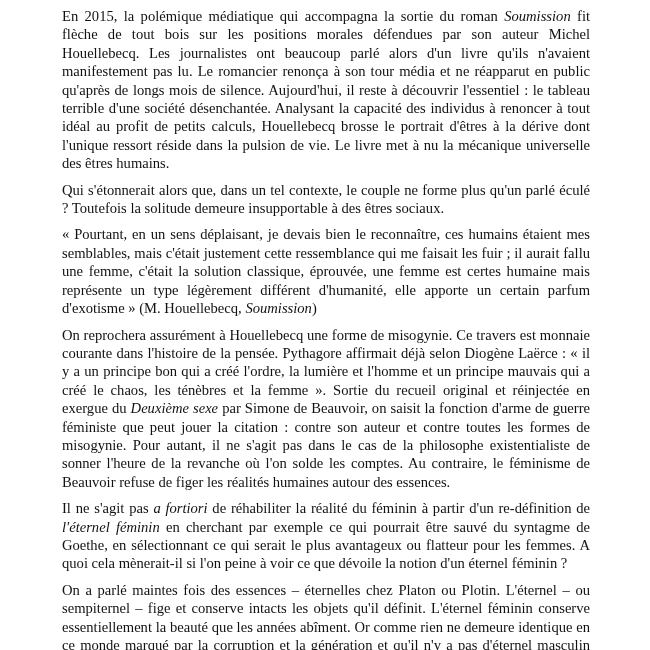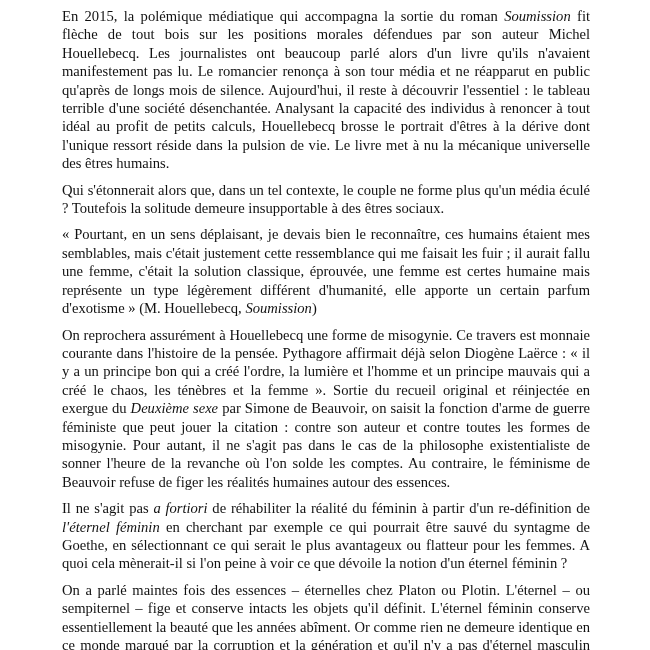--- a/index.html
+++ b/index.html
@@ -17,21 +17,21 @@
   i { font-style: italic; }
 </style>
 </head>
 <body>
 
 <div class="page">
   <p>
     <span>En 2015, la polémique médiatique qui accompagna la sortie du roman </span><i>Soumission</i><span> fit flèche de tout bois sur les positions morales défendues par son auteur Michel Houellebecq. Les journalistes ont beaucoup parlé alors d'un livre qu'ils n'avaient manifestement pas lu. Le romancier renonça à son tour média et ne réapparut en public qu'après de longs mois de silence. Aujourd'hui, il reste à découvrir l'essentiel : le tableau terrible d'une société désenchantée. Analysant la capacité des individus à renoncer à tout idéal au profit de petits calculs, Houellebecq brosse le portrait d'êtres à la dérive dont l'unique ressort réside dans la pulsion de vie. Le livre met à nu la mécanique universelle des êtres humains.</span>
   </p>
   <p>
-    <span>Qui s'étonnerait alors que, dans un tel contexte, le couple ne forme plus qu'un média éculé ? Toutefois la solitude demeure insupportable à des êtres sociaux.</span>
+    <span>Qui s'étonnerait alors que, dans un tel contexte, le couple ne forme plus qu'un parlé éculé ? Toutefois la solitude demeure insupportable à des êtres sociaux.</span>
   </p>
   <p class="quote">
     <span>« </span><b>Pourtant, en un sens déplaisant, je devais bien le reconnaître, ces humains étaient mes semblables, mais c'était justement cette ressemblance qui me faisait les fuir ; il aurait fallu une femme, c'était la solution classique, éprouvée, une femme est certes humaine mais représente un type légèrement différent d'humanité, elle apporte un certain parfum d'exotisme</b><span> » (M. Houellebecq, </span><i>Soumission</i><span>)</span>
   </p>
   <p class="quote">
     <span>On reprochera assurément à Houellebecq une forme de misogynie. Ce travers est monnaie courante dans l'histoire de la pensée. Pythagore affirmait déjà selon Diogène Laërce : «  </span><b>il y a un principe bon qui a créé l'ordre, la lumière et l'homme et un principe mauvais qui a créé le chaos, les ténèbres et la femme</b><span> ». Sortie du recueil original et réinjectée en exergue du </span><i>Deuxième sexe</i><span> par Simone de Beauvoir, on saisit la fonction d'arme de guerre féministe que peut jouer la citation : contre son auteur et contre toutes les formes de misogynie. Pour autant, il ne s'agit pas dans le cas de la philosophe existentialiste de sonner l'heure de la revanche où l'on solde les comptes. Au contraire, le féminisme de Beauvoir refuse de figer les réalités humaines autour des essences.</span>
   </p>
   <p>
     <span>Il ne s'agit pas </span><i>a fortiori</i><span> de réhabiliter la réalité du féminin à partir d'un re-définition de </span><i>l'éternel féminin</i><span> en cherchant par exemple ce qui pourrait être sauvé du syntagme de Goethe, en sélectionnant ce qui serait le plus avantageux ou flatteur pour les femmes. A quoi cela mènerait-il si l'on peine à voir ce que dévoile la notion d'un éternel féminin ?</span>
   </p>

